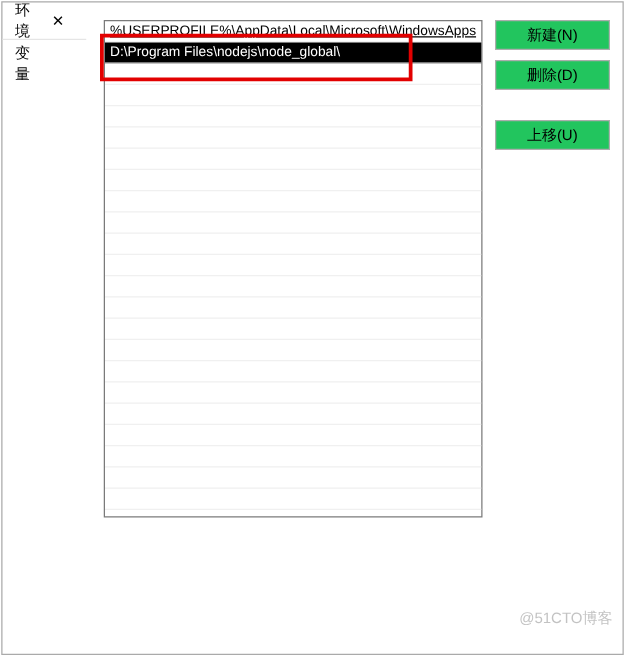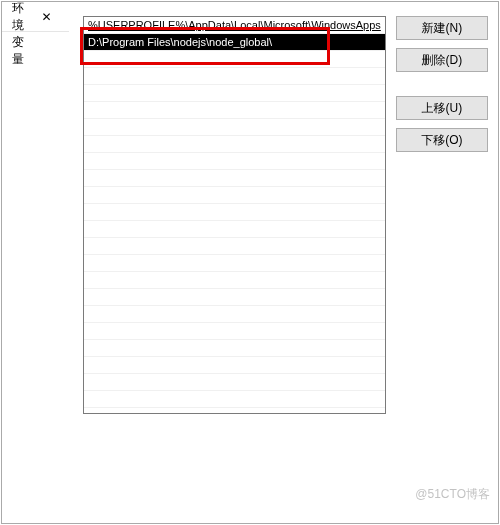--- a/index.html
+++ b/index.html
@@ -78,21 +78,21 @@
     }
     .btn-col {
       width: 92px;
       margin-left: 10px;
       display: flex;
       flex-direction: column;
     }
     .btn {
       height: 24px;
       border: 1px solid #adadad;
-      background: #e5e5e5;
+      background: #22c55e;
       font-size: 12px;
       font-family: "Microsoft YaHei", Tahoma, sans-serif;
       cursor: default;
       display: flex;
       align-items: center;
       justify-content: center;
     }
     .gap-sm { margin-bottom: 8px; }
     .gap-lg { margin-top: 24px; }
     .footer {
@@ -164,21 +164,20 @@
       <div class="list-row"></div>
       <div class="list-row"></div>
       <div class="list-row"></div>
     </div>
 
     <div class="btn-col">
       <button class="btn gap-sm">新建(N)</button>
       <button class="btn">删除(D)</button>
 
       <button class="btn gap-sm gap-lg">上移(U)</button>
-      <button class="btn">下移(O)</button>
 
     </div>
   </div>
 
   <div class="footer">
     <div class="highlight-box-2"></div>
     <button class="btn">确定</button>
     <button class="btn">取消</button>
   </div>
 </div>

